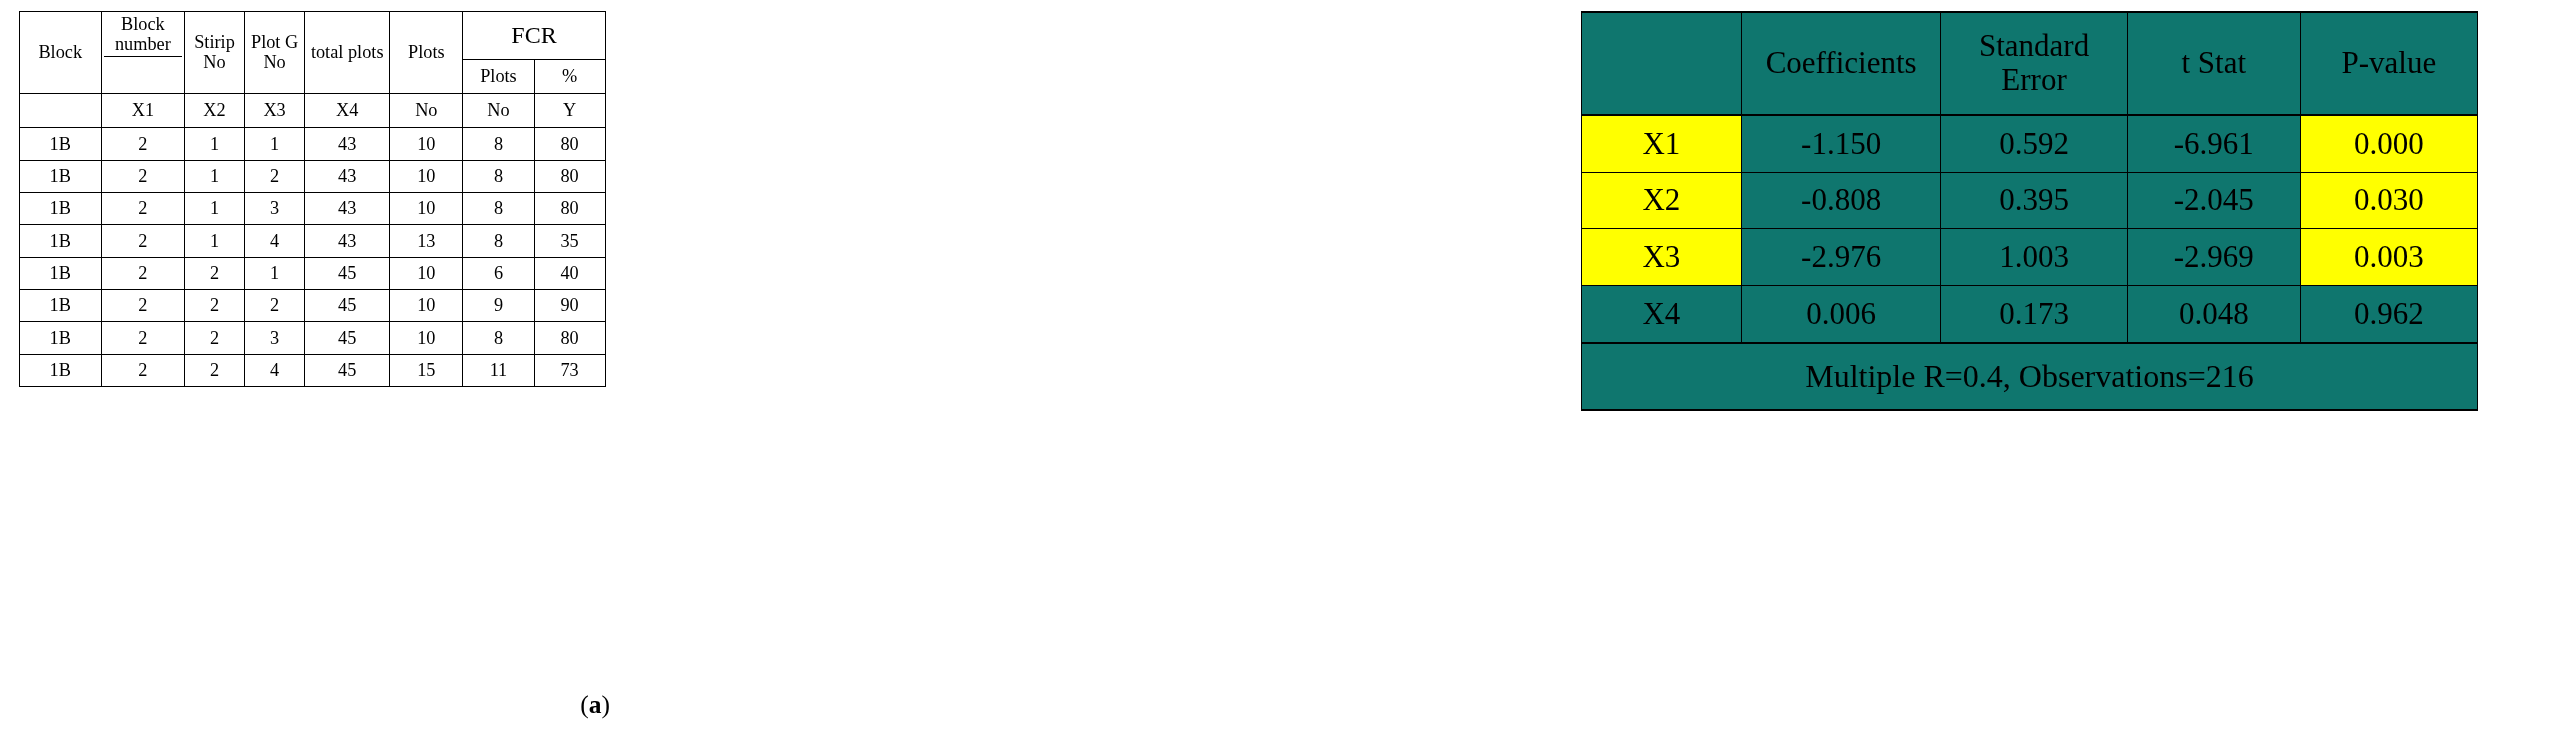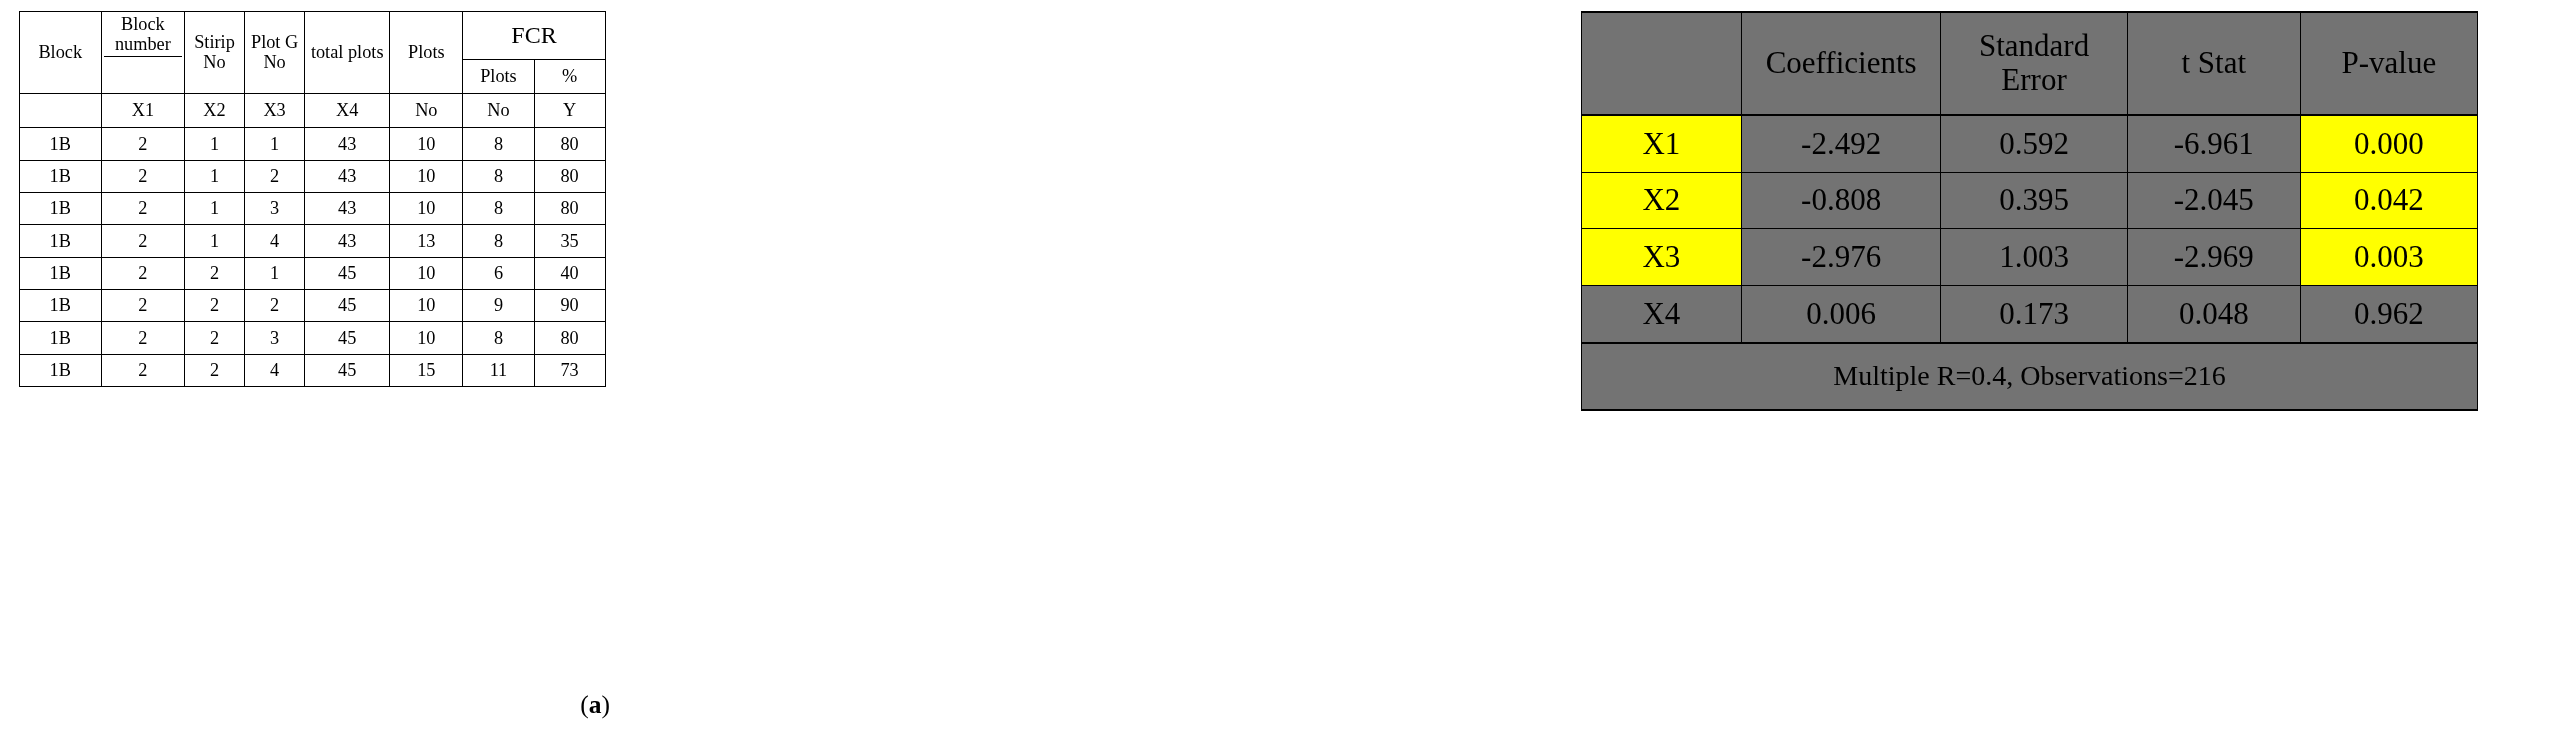--- a/index.html
+++ b/index.html
@@ -109,37 +109,37 @@
   }
   .tbl-b td {
     border: 0.9px solid #000000;
     border-width: 0.9px 1.7px;
     text-align: center;
     vertical-align: middle;
     font-weight: normal;
     font-size: 31px;
     line-height: 1.1;
     padding: 3.4px 1.7px;
-    background: #737373;
+    background: #0f766e;
   }
   .tbl-b .hrow td {
     height: 94px;
     border-top: 2.6px solid #000;
     border-bottom: 2.6px solid #000;
   }
   .tbl-b .drow td {
     height: 49px;
   }
   .tbl-b .lastdrow td { border-bottom: 2.6px solid #000; }
   .tbl-b .footrow td {
     height: 58px;
     border-bottom: 2.6px solid #000;
     border-left: 1.7px solid #000;
     border-right: 1.7px solid #000;
-    font-size: 28px;
+    font-size: 32px;
   }
   .tbl-b td.hl { background: #ffff00; }
   .tbl-b td.cell-left-edge { border-left: 1.7px solid #000; }
 
   
   .caption {
     position: absolute;
     text-align: center;
     font-size: 25.5px;
     font-family: "Liberation Serif", "DejaVu Serif", serif;
@@ -306,31 +306,31 @@
           <td>
             <span class="two-line">Standard</span>
             <span class="two-line">Error</span>
           </td>
           <td>t Stat</td>
           <td>P-value</td>
         </tr>
 
         <tr class="drow">
           <td class="cell-left-edge hl">X1</td>
-          <td>-2.492</td>
+          <td>-1.150</td>
           <td>0.592</td>
           <td>-6.961</td>
           <td class="hl">0.000</td>
         </tr>
         <tr class="drow">
           <td class="cell-left-edge hl">X2</td>
           <td>-0.808</td>
           <td>0.395</td>
           <td>-2.045</td>
-          <td class="hl">0.042</td>
+          <td class="hl">0.030</td>
         </tr>
         <tr class="drow">
           <td class="cell-left-edge hl">X3</td>
           <td>-2.976</td>
           <td>1.003</td>
           <td>-2.969</td>
           <td class="hl">0.003</td>
         </tr>
         <tr class="drow lastdrow">
           <td class="cell-left-edge">X4</td>

